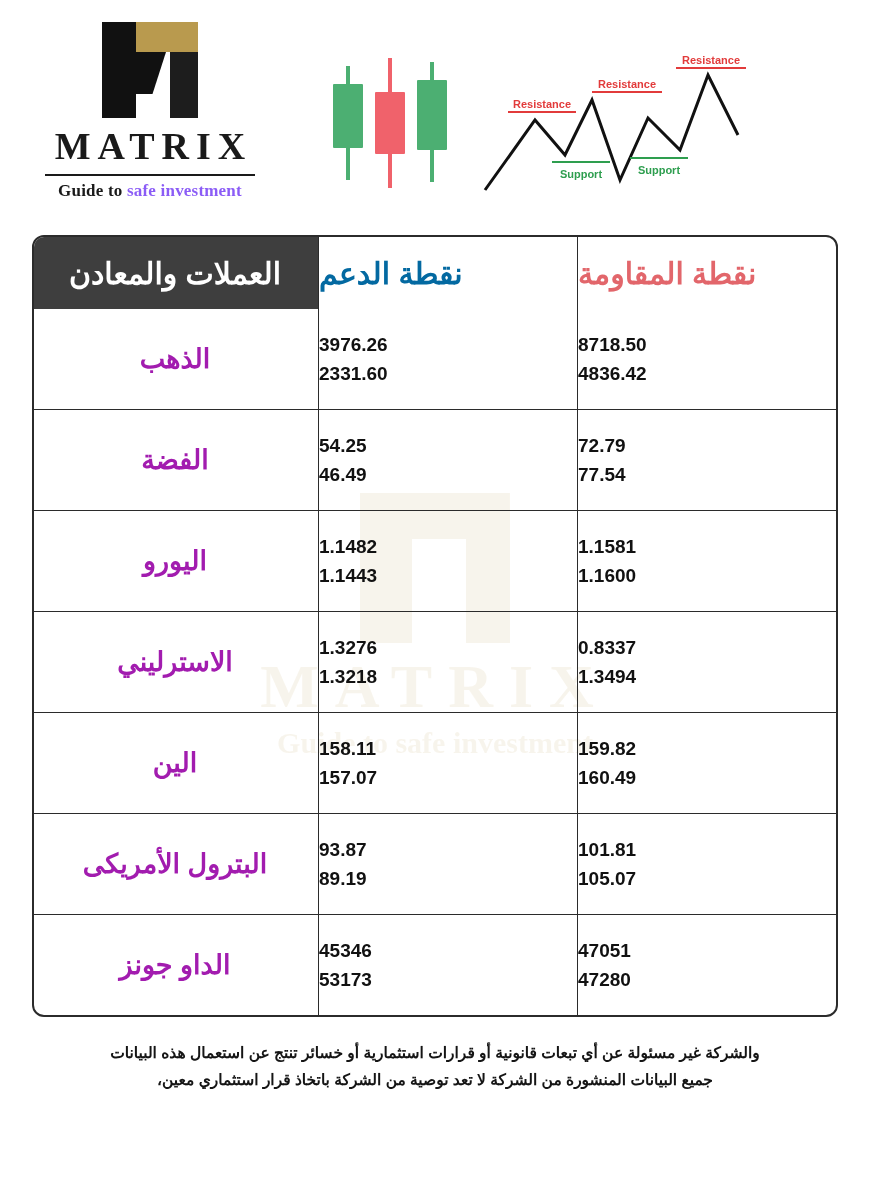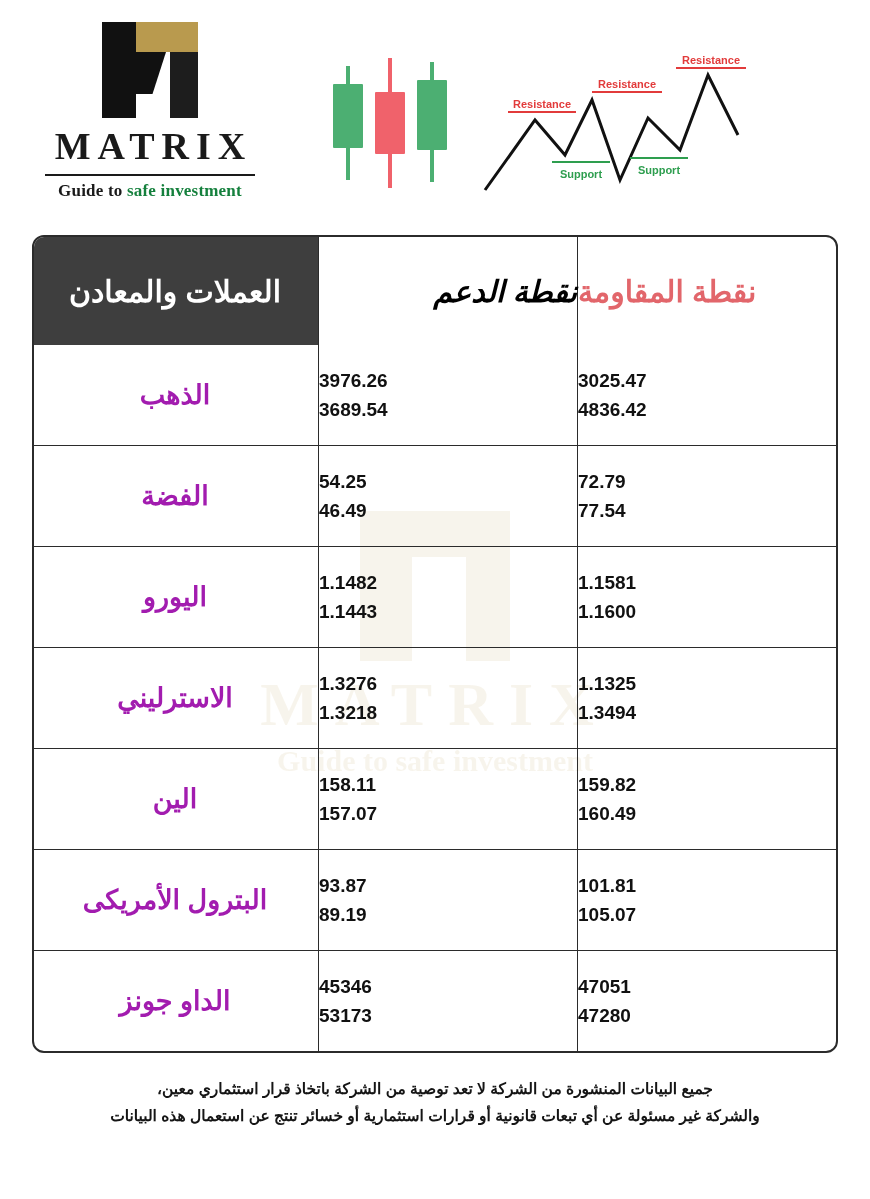--- a/index.html
+++ b/index.html
@@ -82,21 +82,21 @@
     background: #1a1a1a;
     margin: 6px auto 5px auto;
   }
   .brand-tag {
     font-family: "Liberation Serif", serif;
     font-size: 17px;
     font-weight: 700;
     color: #1a1a1a;
     letter-spacing: .2px;
   }
-  .brand-tag .gold { color: #15803d; }
+  .brand-tag .gold { color: #8b5cf6; }
 
   
   .candles {
     width: 180px;
     padding-top: 58px;
     display: flex;
     justify-content: center;
     align-items: flex-start;
     gap: 12px;
   }
@@ -155,36 +155,35 @@
     border: 1.5px solid #2b2b2b;
     padding: 0;
     vertical-align: middle;
   }
   table.rates tr > *:first-child { border-right: none; }
   table.rates tr > *:last-child  { border-left: none; }
   table.rates tr:first-child > * { border-top: none; }
   table.rates tr:last-child  > * { border-bottom: none; }
 
   thead th {
-    height: 108px;
+    height: 72px;
     font-size: 30px;
     font-weight: 700;
   }
   th.h-name {
     width: 286px;
     background: #3e3e3e;
     color: #ffffff;
     text-align: center;
   }
   th.h-support {
     width: 258px;
-    color: #000000;
-    text-align: right;
+    color: #0369a1;
+    text-align: left;
     padding-right: 18px;
-    font-style: italic;
   }
   th.h-resist {
     width: 258px;
     color: #e2666b;
     text-align: left;
     padding-right: 18px;
   }
 
   td.c-name {
     text-align: center;
@@ -315,26 +314,26 @@
     <thead>
       <tr>
         <th class="h-resist">نقطة المقاومة</th>
         <th class="h-support">نقطة الدعم</th>
         <th class="h-name">العملات والمعادن</th>
       </tr>
     </thead>
     <tbody>
       <tr>
         <td class="c-num">
-          <span>3025.47</span>
+          <span>8718.50</span>
           <span class="v2">4836.42</span>
         </td>
         <td class="c-num">
           <span>3976.26</span>
-          <span class="v2">3689.54</span>
+          <span class="v2">2331.60</span>
         </td>
         <td class="c-name">الذهب</td>
       </tr>
       <tr>
         <td class="c-num">
           <span>72.79</span>
           <span class="v2">77.54</span>
         </td>
         <td class="c-num">
           <span>54.25</span>
@@ -348,21 +347,21 @@
           <span class="v2">1.1600</span>
         </td>
         <td class="c-num">
           <span>1.1482</span>
           <span class="v2">1.1443</span>
         </td>
         <td class="c-name">اليورو</td>
       </tr>
       <tr>
         <td class="c-num">
-          <span>1.1325</span>
+          <span>0.8337</span>
           <span class="v2">1.3494</span>
         </td>
         <td class="c-num">
           <span>1.3276</span>
           <span class="v2">1.3218</span>
         </td>
         <td class="c-name">الاسترليني</td>
       </tr>
       <tr>
         <td class="c-num">
@@ -395,15 +394,15 @@
           <span>45346</span>
           <span class="v2">53173</span>
         </td>
         <td class="c-name">الداو جونز</td>
       </tr>
     </tbody>
   </table>
 </div>
 
 <div class="disclaimer">
+  <div>والشركة غير مسئولة عن أي تبعات قانونية أو قرارات استثمارية أو خسائر تنتج عن استعمال هذه البيانات</div>
   <div>جميع البيانات المنشورة من الشركة لا تعد توصية من الشركة باتخاذ قرار استثماري معين،</div>
-  <div>والشركة غير مسئولة عن أي تبعات قانونية أو قرارات استثمارية أو خسائر تنتج عن استعمال هذه البيانات</div>
 </div>
 
 </body></html>

